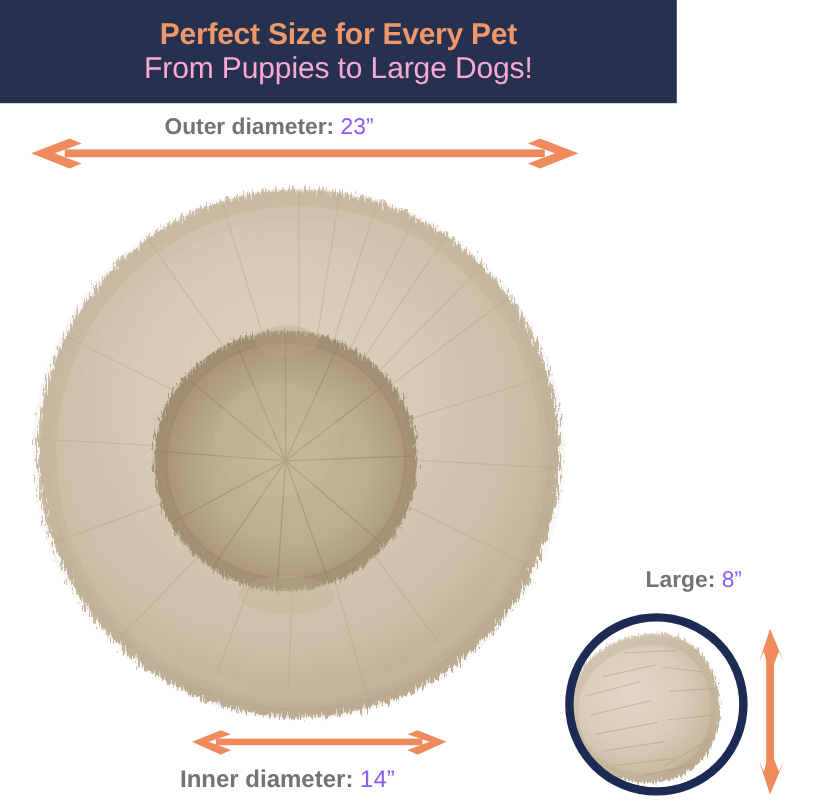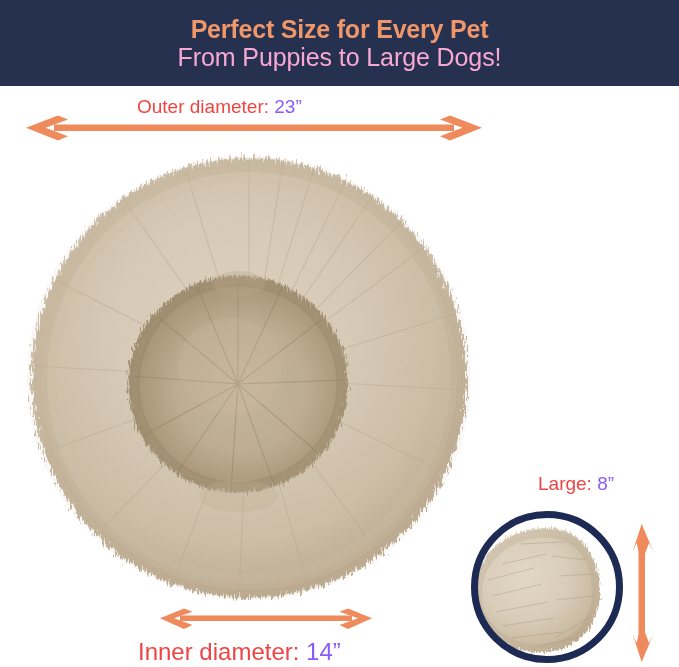--- a/index.html
+++ b/index.html
@@ -17,21 +17,21 @@
     width: 679px;
     height: 667px;
     background: #ffffff;
     overflow: hidden;
   }
 
   
   .banner {
     position: absolute;
     left: 0; top: 0;
-    width: 679px;
+    width: 564px;
     height: 86px;
     background: #26304f;
     display: flex;
     flex-direction: column;
     align-items: center;
     justify-content: center;
     gap: 1px;
   }
   .banner-line1 {
     color: #f0976a;
@@ -54,30 +54,30 @@
 
   
   .dim-label {
     position: absolute;
     font-size: 19px;
     line-height: 1;
     white-space: nowrap;
     color: #111111;
   }
   .dim-label .k {
-    color: #ef4444;
-    font-weight: normal;
+    color: #737373;
+    font-weight: bold;
   }
   .dim-label .v {
     color: #8b5cf6;
     font-weight: 400;
   }
 
   #outer-label { left: 137px; top: 97px; }
-  #inner-label { left: 138px; top: 640px; font-size: 24px; }
+  #inner-label { left: 150px; top: 640px; font-size: 20px; }
   #height-label { left: 538px; top: 474px; }
 
   
   .arrow-h, .arrow-v { position: absolute; }
 
   
   #bed-main {
     position: absolute;
     left: 25px;
     top: 152px;

